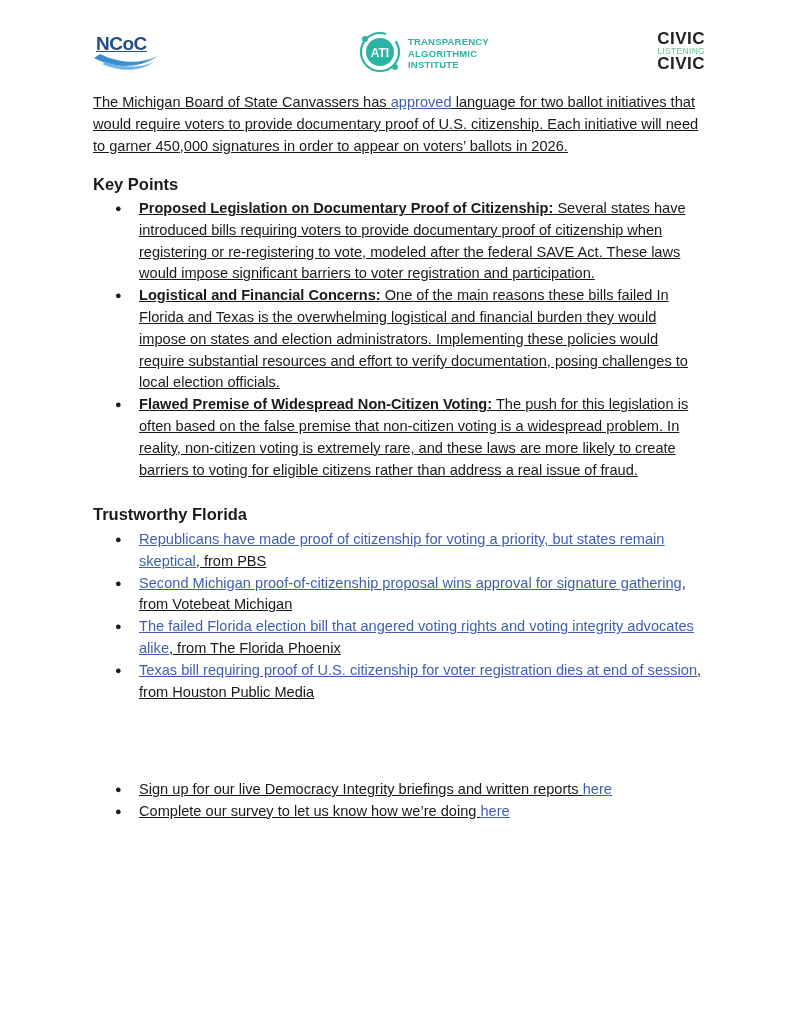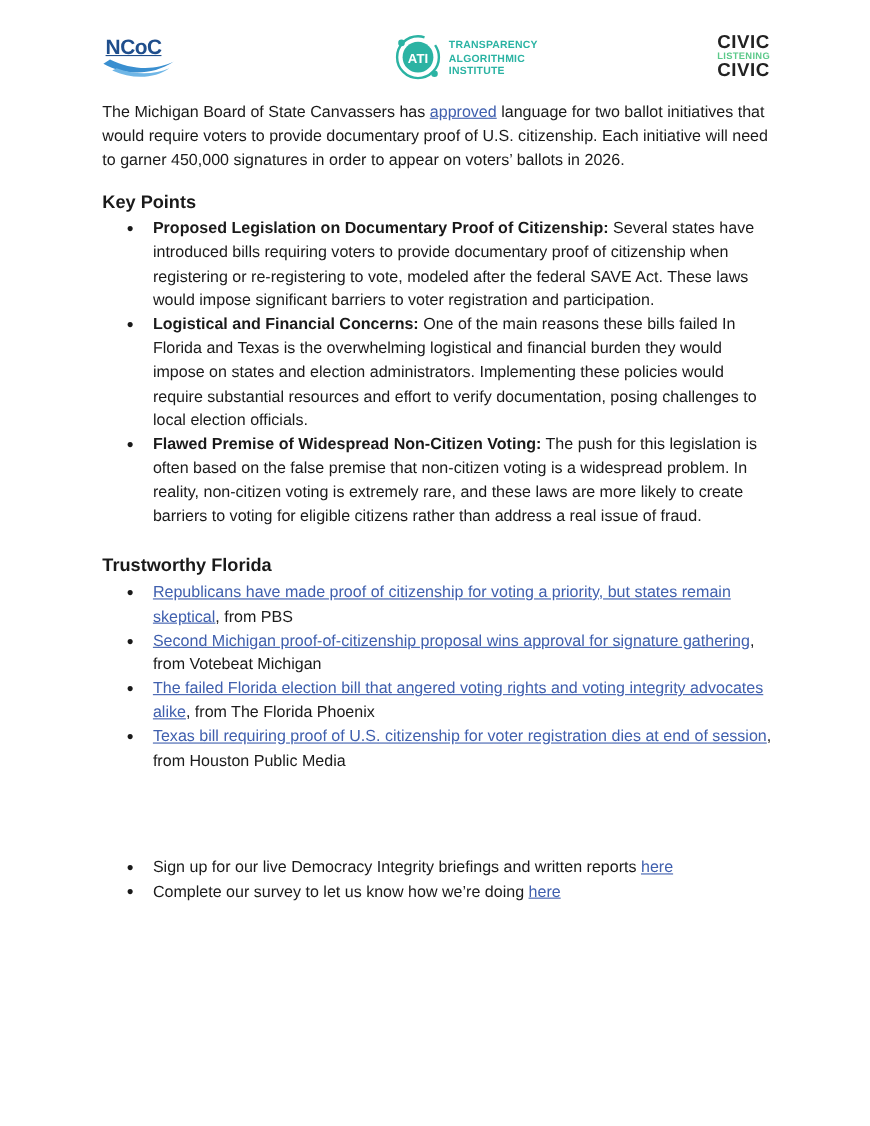--- a/index.html
+++ b/index.html
@@ -13,26 +13,26 @@
     .ncoc-letters { position: absolute; left: 4px; top: 1px; font-weight: bold; font-size: 19px;
                     color: #1f4e8c; letter-spacing: -0.5px; text-decoration: underline; }
     .ncoc-name { position: absolute; left: 78px; top: 6px; font-weight: bold; font-size: 13.5px;
                  line-height: 15px; color: #1f4e8c; letter-spacing: -0.2px; }
 
     .logo-ati { position: absolute; left: 358px; top: 30px; width: 140px; height: 46px; }
     .ati-mark { position: absolute; left: 0; top: 0; width: 44px; height: 44px; }
     .ati-name { position: absolute; left: 50px; top: 6px; font-weight: bold; font-size: 9.5px;
                 line-height: 11.5px; color: #2bb3a3; letter-spacing: 0.2px; }
 
-    .logo-clc { position: absolute; left: 652px; top: 31px; width: 70px; height: 44px; text-align: left; }
+    .logo-clc { position: absolute; left: 635px; top: 31px; width: 70px; height: 44px; text-align: right; }
     .clc-top, .clc-bottom { font-weight: bold; font-size: 17px; line-height: 15px; color: #222; letter-spacing: 0.5px; }
-    .clc-mid { font-weight: bold; font-size: 8.5px; line-height: 10px; color: #5cc98a; letter-spacing: 0.3px; }
+    .clc-mid { font-weight: normal; font-size: 8.5px; line-height: 10px; color: #5cc98a; letter-spacing: 0.3px; }
 
     
-    .text { font-size: 14.6px; line-height: 21.8px; }
+    .text { font-size: 14.6px; line-height: 21.8px; text-decoration: underline; }
     .intro { position: absolute; left: 93px; top: 92px; width: 610px; }
     a, .link { color: #3f5fae; text-decoration: underline; cursor: pointer; }
 
     .h2 { position: absolute; left: 93px; font-weight: bold; font-size: 16.5px; color: #1a1a1a; }
     .h1 { position: absolute; left: 93px; font-weight: bold; font-size: 21.5px; color: #1a1a1a; }
 
     ul.blist { position: absolute; left: 93px; width: 610px; margin: 0; padding: 0; list-style: none; }
     ul.blist li { position: relative; padding-left: 46px; }
     ul.blist li .bullet { position: absolute; left: 22px; top: 0; font-size: 11px; color: #1a1a1a; }
     b.lead { font-weight: bold; }

